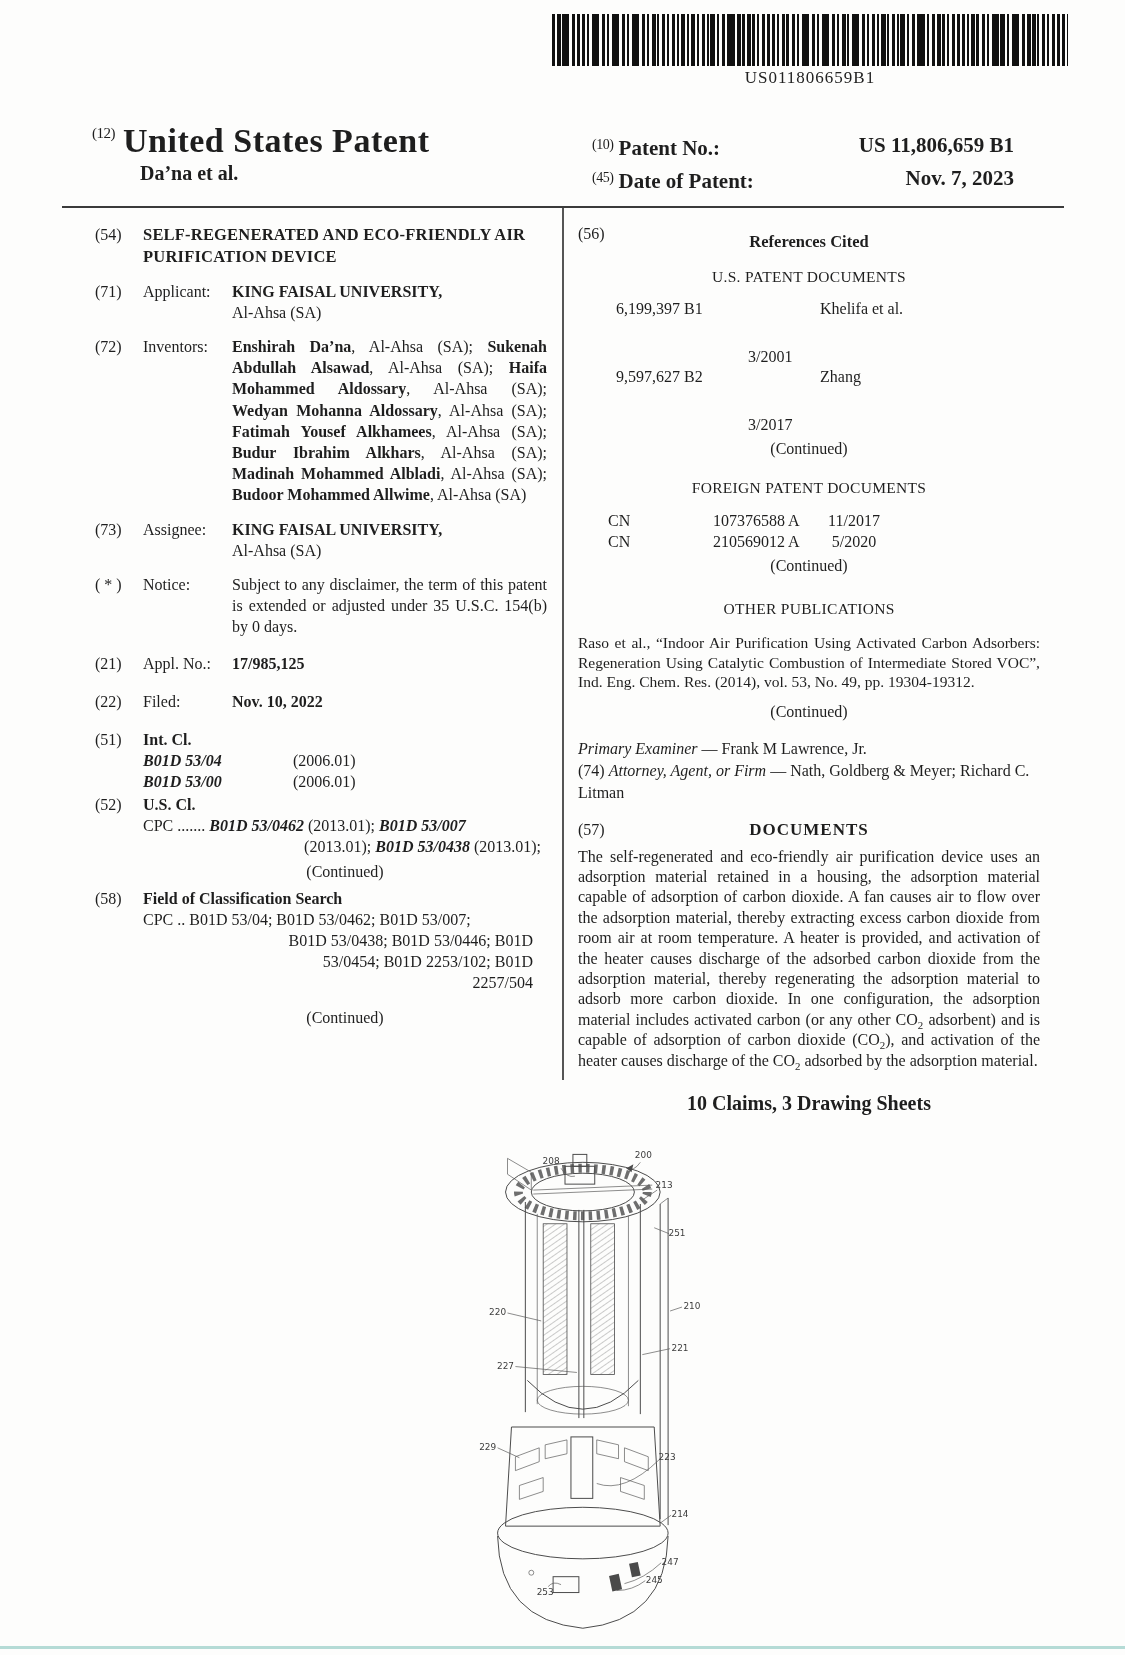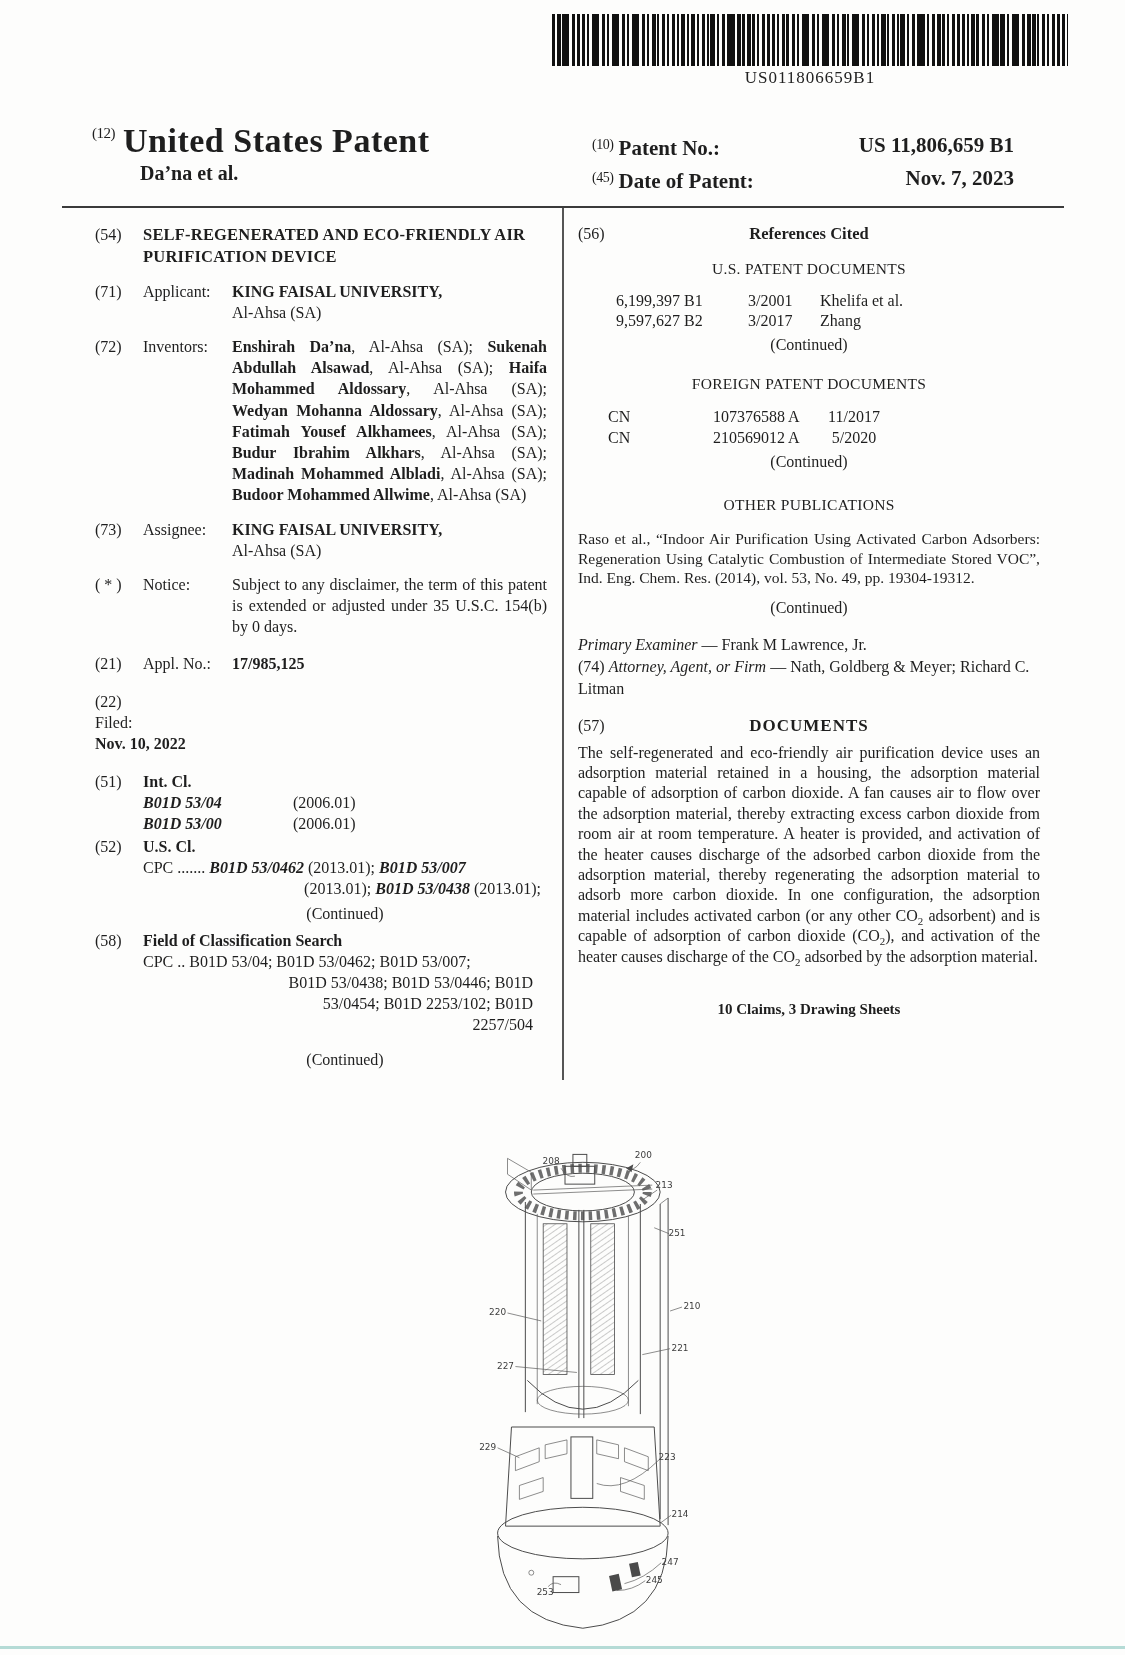--- a/index.html
+++ b/index.html
@@ -40,36 +40,36 @@
   .val{flex:1;}
   .title54{font-weight:bold;font-size:16.5px;letter-spacing:0.2px;width:390px;line-height:22px;}
   .inv{line-height:21.2px;}
   .code-row{display:flex;}
   .code-row .cc{width:150px;font-weight:bold;font-style:italic;}
   .cont{margin:4px 0 2px;}
   .cpc52-2{padding-right:6px;}
   
   .rc-head{display:flex;margin-bottom:10px;}
   .rc-head .num{width:70px;}
-  .rc-head .t{flex:1;text-align:center;font-weight:bold;padding-right:70px;font-size:16.5px;}
+  .rc-head .t{flex:1;text-align:center;font-weight:bold;padding-right:70px;font-size:16.5px;margin-top:8px;}
   .rc-sub{text-align:center;font-size:15.5px;margin:14px 0 12px;letter-spacing:0.3px;}
   .us-row{padding-left:38px;display:flex;line-height:20px;}
   .us-row .pn{width:132px;}
-  .us-row .dt{width:72px;}
+  .us-row .dt{width:72px;margin-top:48px;}
   .f-row{padding-left:30px;display:flex;line-height:21px;}
   .f-row .co{width:105px;}
   .f-row .fn{width:110px;}
   .f-row .dt{width:62px;text-align:center;}
   .otherpub{font-size:15.5px;line-height:19.5px;margin-top:2px;}
   .exam{margin-top:16px;line-height:22px;}
   .abs-head{display:flex;margin:16px 0 6px;}
   .abs-head .num{width:70px;}
   .abs-head .t{flex:1;text-align:center;font-weight:bold;letter-spacing:1px;padding-right:70px;font-size:17px;}
   .abstract{line-height:20.4px;}
-  .claims{text-align:center;font-weight:bold;margin-top:32px;font-size:15px;}
+  .claims{text-align:center;font-weight:bold;margin-top:22px;font-size:20px;}
   
   .figure{position:absolute;left:415px;top:1085px;width:300px;height:570px;}
   .figure svg{width:100%;height:100%;}
   .fig-stroke{fill:none;stroke:#4a4a4a;stroke-width:1;}
   .fig-thin{fill:none;stroke:#5a5a5a;stroke-width:0.7;}
   .fig-label{font-family:"DejaVu Sans",sans-serif;font-size:9px;fill:#3c3c3c;}
   .scan-tint{position:absolute;left:0;bottom:6px;width:100%;height:3px;background:#9ccfc9;opacity:0.75;}
 </style>
 </head>
 <body>
@@ -132,21 +132,21 @@
       <span class="lbl">Notice:</span>
       <span class="val j">Subject to any disclaimer, the term of this patent is extended or adjusted under 35 U.S.C. 154(b) by 0 days.</span>
     </div>
 
     <div class="sec" style="margin-bottom:17px;">
       <span class="num">(21)</span>
       <span class="lbl">Appl. No.:</span>
       <span class="val b">17/985,125</span>
     </div>
 
-    <div class="sec" style="margin-bottom:17px;flex-direction:column;">
+    <div class="sec" style="margin-bottom:17px;">
       <span class="num">(22)</span>
       <span class="lbl">Filed:</span>
       <span class="val b">Nov. 10, 2022</span>
     </div>
 
     <div class="sec" style="margin-bottom:2px;">
       <span class="num">(51)</span>
       <div class="val">
         <div class="b">Int. Cl.</div>
         <div class="code-row">

